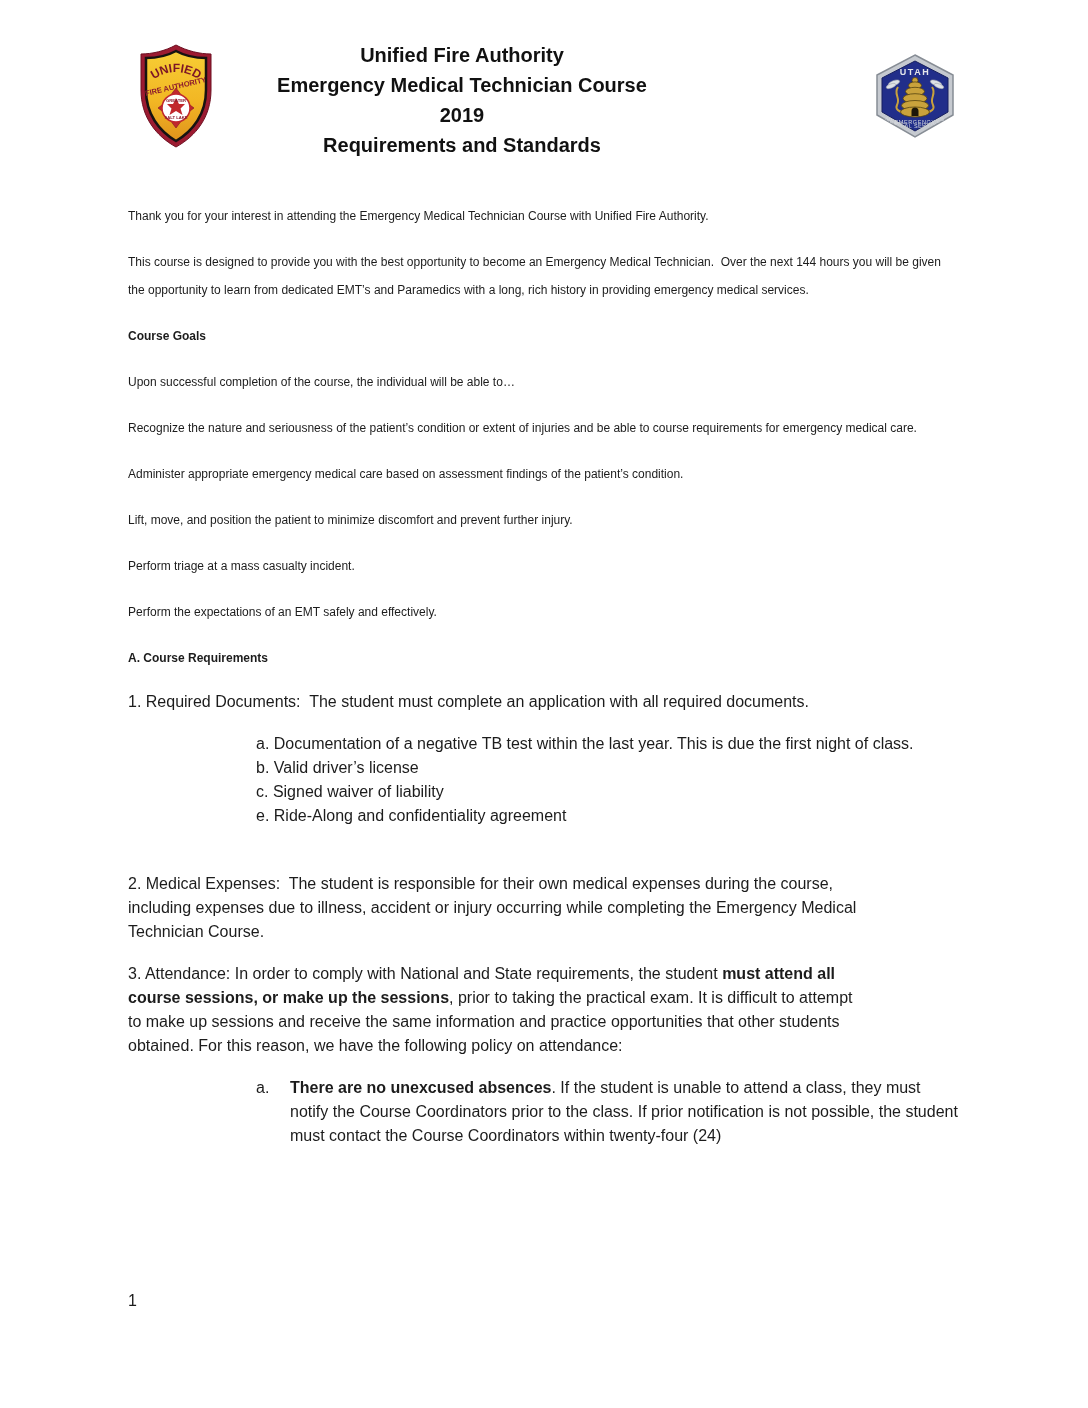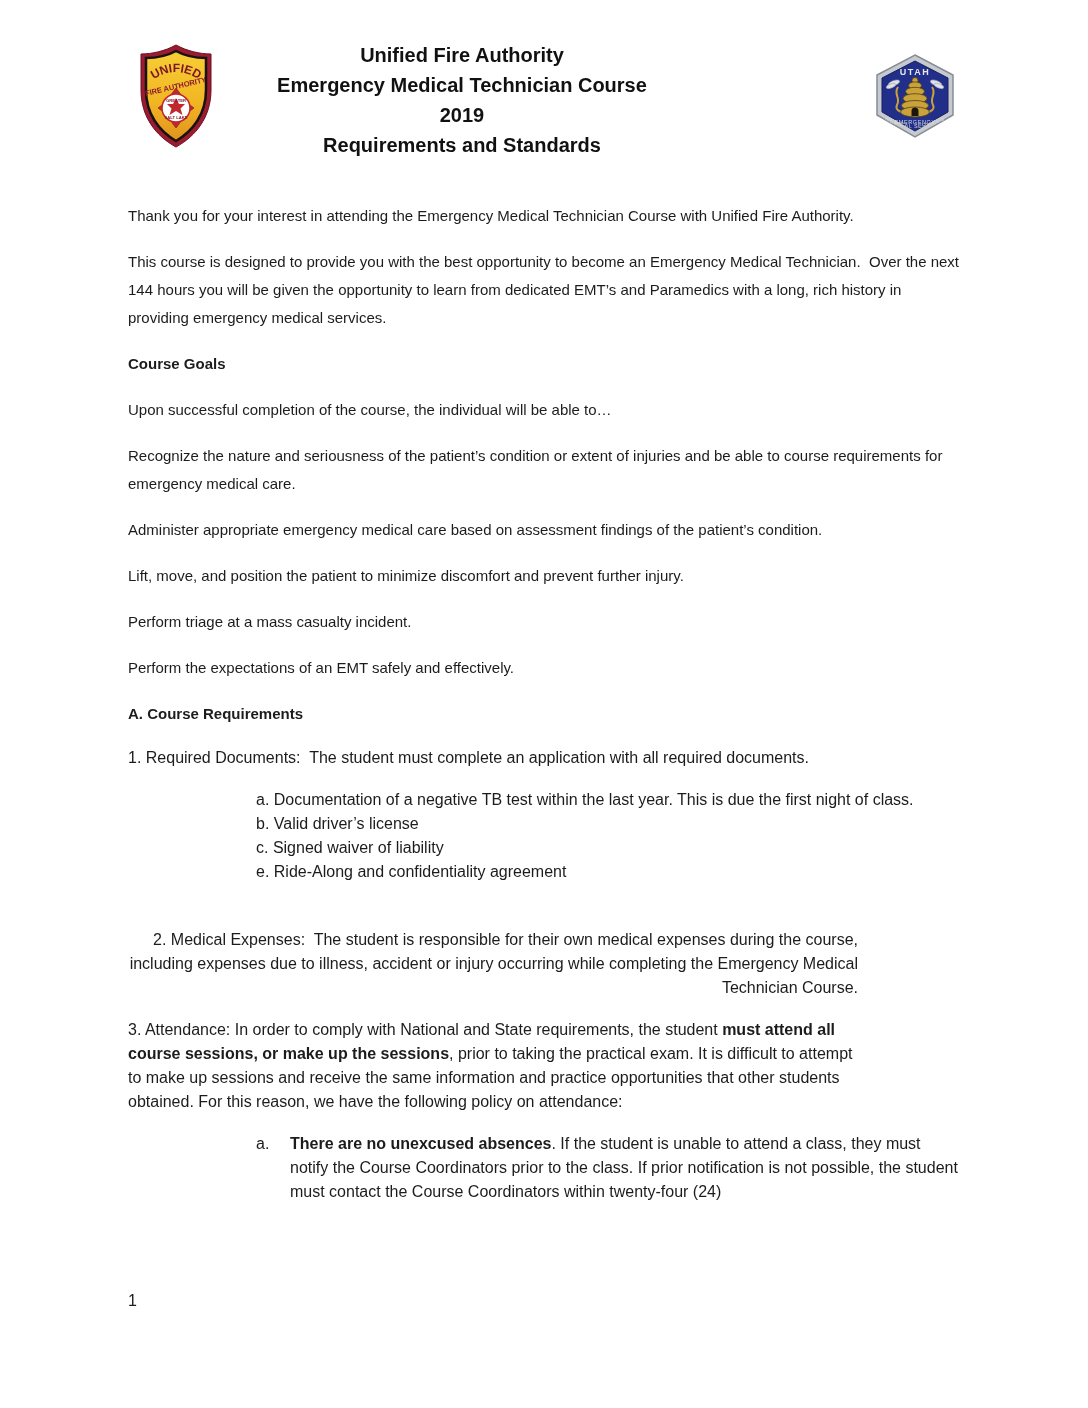--- a/index.html
+++ b/index.html
@@ -11,30 +11,30 @@
   
   .titles {
     position:absolute; top:40px; left:0; width:924px; text-align:center;
     font-weight:bold; font-size:20px; line-height:30px; color:#111;
   }
   .logo-left  { position:absolute; left:138px; top:44px; }
   .logo-right { position:absolute; left:872px; top:54px; }
 
   
   .content { position:absolute; left:128px; top:202px; width:832px; }
-  .content p { margin:0 0 18px; font-size:15px; line-height:28px; white-space:pre-wrap; }
+  .content p { margin:0 0 18px; font-size:12px; line-height:28px; white-space:pre-wrap; }
   .h { font-weight:bold; }
   .bold { font-weight:bold; }
 
   .reqs { font-size:16px; line-height:24px; }
   .reqs p { font-size:16px; line-height:24px; }
   .item1   { margin:0 0 6px 64px;  max-width:700px; }
   .sublist { margin:0 0 44px 128px; max-width:744px; }
   .sublist p { margin:0; }
-  .item2   { margin:0 0 26px 64px; max-width:730px;text-align:right; }
+  .item2   { margin:0 0 26px 64px; max-width:730px; }
   .item3   { margin:0 0 0 64px;    max-width:730px; }
   .sub-a   { margin-left:128px; display:flex; font-size:16px; line-height:24px; }
   .sub-a .marker { width:34px; flex:none; }
   .sub-a-text { max-width:690px; white-space:pre-wrap; }
 
   .page-num { position:absolute; left:128px; top:1292px; font-size:16px; }
 
   svg text { font-family:"Liberation Sans", sans-serif; }
 </style>
 </head>

